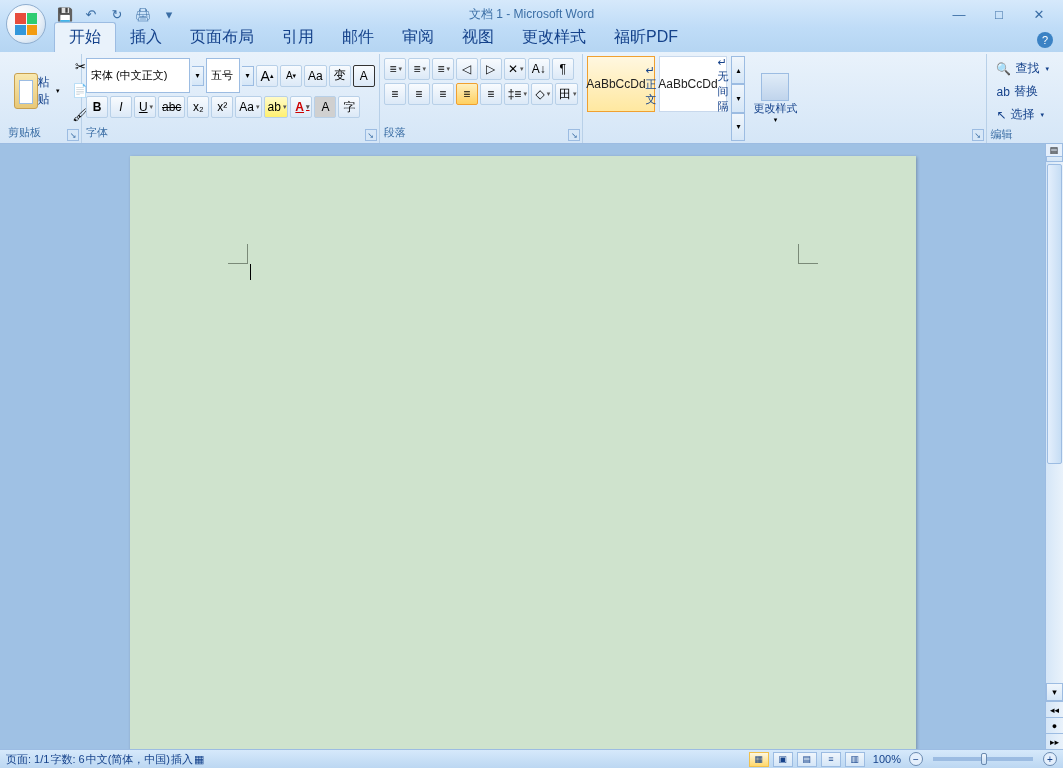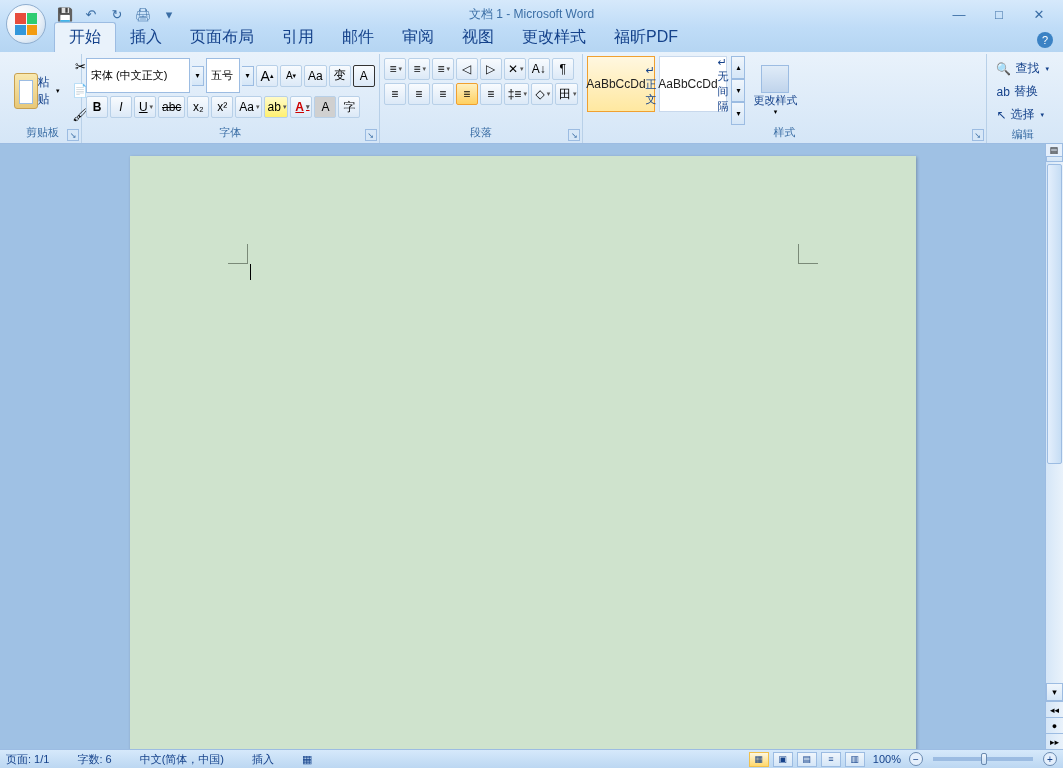--- a/index.html
+++ b/index.html
@@ -22,21 +22,21 @@
 
 .tab-row { height: 24px; display: flex; align-items: flex-end; padding-left: 54px; background: linear-gradient(#bfdcf7, #b5d5f2); gap: 0; position: relative; }
 .tab { padding: 4px 14px; color: #15428b; font-size: 16px; cursor: pointer; border-top-left-radius: 3px; border-top-right-radius: 3px; }
 .tab.active { background: #e9f2fb; border: 1px solid #9cbce2; border-bottom: none; color: #15428b; }
 .help-btn { position: absolute; right: 10px; top: 4px; width: 16px; height: 16px; border-radius: 50%; background: #3b82c4; color: #fff; font-size: 11px; display: flex; align-items: center; justify-content: center; cursor: pointer; }
 
 
 .ribbon { height: 92px; background: linear-gradient(#e9f2fb, #d5e6f7); border-bottom: 1px solid #9cbce2; display: flex; padding: 2px 4px 0 4px; }
 .group { border-right: 1px solid #b8d0e8; padding: 2px 4px; display: flex; flex-direction: column; position: relative; }
 .group-body { flex: 1; display: flex; gap: 2px; }
-.group-label { height: 16px; text-align: center; font-size: 11px; color: #3b6ea5; position: relative; }
+.group-label { height: 16px; font-size: 11px; color: #3b6ea5; position: relative; }
 .group-launcher { position: absolute; right: 2px; bottom: 2px; width: 12px; height: 12px; border: 1px solid #9cbce2; font-size: 8px; color: #3b6ea5; display: flex; align-items: center; justify-content: center; cursor: pointer; }
 
 
 .big-btn { display: flex; align-items: center; justify-content: center; padding: 4px 6px; border-radius: 3px; cursor: pointer; }
 .paste-icon { width: 30px; height: 36px; background: linear-gradient(#f8e8b0, #e8c878); border: 1px solid #c8a050; border-radius: 3px; position: relative; }
 .paste-icon::before { content: ""; position: absolute; top: 6px; left: 4px; right: 4px; bottom: 4px; background: #fff; border: 1px solid #9cbce2; }
 .small-col { display: flex; flex-direction: column; gap: 4px; justify-content: center; padding: 0 2px; }
 .small-btn { width: 22px; height: 20px; display: flex; align-items: center; justify-content: center; cursor: pointer; border-radius: 2px; font-size: 13px; }
 
 
@@ -78,21 +78,21 @@
 .margin-tr { position: absolute; right: 98px; top: 88px; width: 20px; height: 20px; border-left: 1px solid #7a8a78; border-bottom: 1px solid #7a8a78; }
 .cursor { position: absolute; left: 120px; top: 108px; width: 1px; height: 16px; background: #000; }
 .vscroll { position: absolute; right: 0; top: 0; bottom: 0; width: 18px; background: linear-gradient(90deg,#d5e6f7,#e9f2fb); border-left: 1px solid #9cbce2; display: flex; flex-direction: column; }
 .vscroll .sbtn { height: 18px; border: 1px solid #9cbce2; background: linear-gradient(#f0f6fc,#d5e6f7); display: flex; align-items: center; justify-content: center; font-size: 9px; cursor: pointer; }
 .vscroll .track { flex: 1; position: relative; }
 .vscroll .thumb { position: absolute; left: 1px; right: 1px; top: 2px; height: 300px; background: linear-gradient(90deg,#e4effc,#c6ddf4); border: 1px solid #9cbce2; border-radius: 2px; cursor: pointer; }
 .vscroll .nav { height: 16px; display: flex; align-items: center; justify-content: center; font-size: 9px; border-top: 1px solid #9cbce2; cursor: pointer; }
 .ruler-toggle { position: absolute; right: 0; top: -1px; width: 18px; height: 14px; background: #e4effc; border: 1px solid #9cbce2; font-size: 9px; display: flex; align-items: center; justify-content: center; cursor: pointer; z-index: 2; }
 
 
-.statusbar { height: 19px; background: linear-gradient(#d6e9fb, #bcd7f2); border-top: 1px solid #9cbce2; display: flex; align-items: center; font-size: 11px; color: #15428b; padding: 0 6px; gap: 28px; }
+.statusbar { height: 19px; background: linear-gradient(#d6e9fb, #bcd7f2); border-top: 1px solid #9cbce2; display: flex; align-items: center; font-size: 11px; color: #15428b; padding: 0 6px; gap: 1px; }
 .statusbar .seg { cursor: pointer; }
 .status-right { margin-left: auto; display: flex; align-items: center; gap: 4px; }
 .view-btn { width: 20px; height: 15px; border: 1px solid #9cbce2; background: linear-gradient(#f0f6fc,#d5e6f7); cursor: pointer; display:flex; align-items:center; justify-content:center; font-size:9px; }
 .view-btn.active { background: linear-gradient(#fef7e0,#ffd86b); border-color: #f0c04c; }
 .zoom-slider { width: 100px; height: 4px; background: #9cbce2; position: relative; margin: 0 6px; }
 .zoom-thumb { position: absolute; left: 48px; top: -4px; width: 6px; height: 12px; background: linear-gradient(#f0f6fc,#c6ddf4); border: 1px solid #6a8ab0; border-radius: 2px; cursor: pointer; }
 .zoom-btn { width: 14px; height: 14px; border-radius: 50%; border: 1px solid #6a8ab0; background: #e4effc; display: flex; align-items: center; justify-content: center; font-size: 10px; cursor: pointer; }
 </style>
 </head>
 <body>
@@ -268,21 +268,20 @@
         <div>▴</div>
         <div>▾</div>
         <div>▾</div>
       </div>
       <div class="change-styles">
         <div class="cs-icon"></div>
         <span style="font-size:11px;color:#15428b">更改样式</span>
         <span class="dd" style="font-size:7px">▾</span>
       </div>
     </div>
-    <div class="group-label">样式</div>
     <div class="group-launcher">↘</div>
   </div>
 
   <div class="group" style="border-right:none">
     <div class="group-body">
       <div class="edit-col">
         <div class="edit-btn">
             <span>🔍</span>
             <span>查找</span>
             <span class="dd">▾</span>

